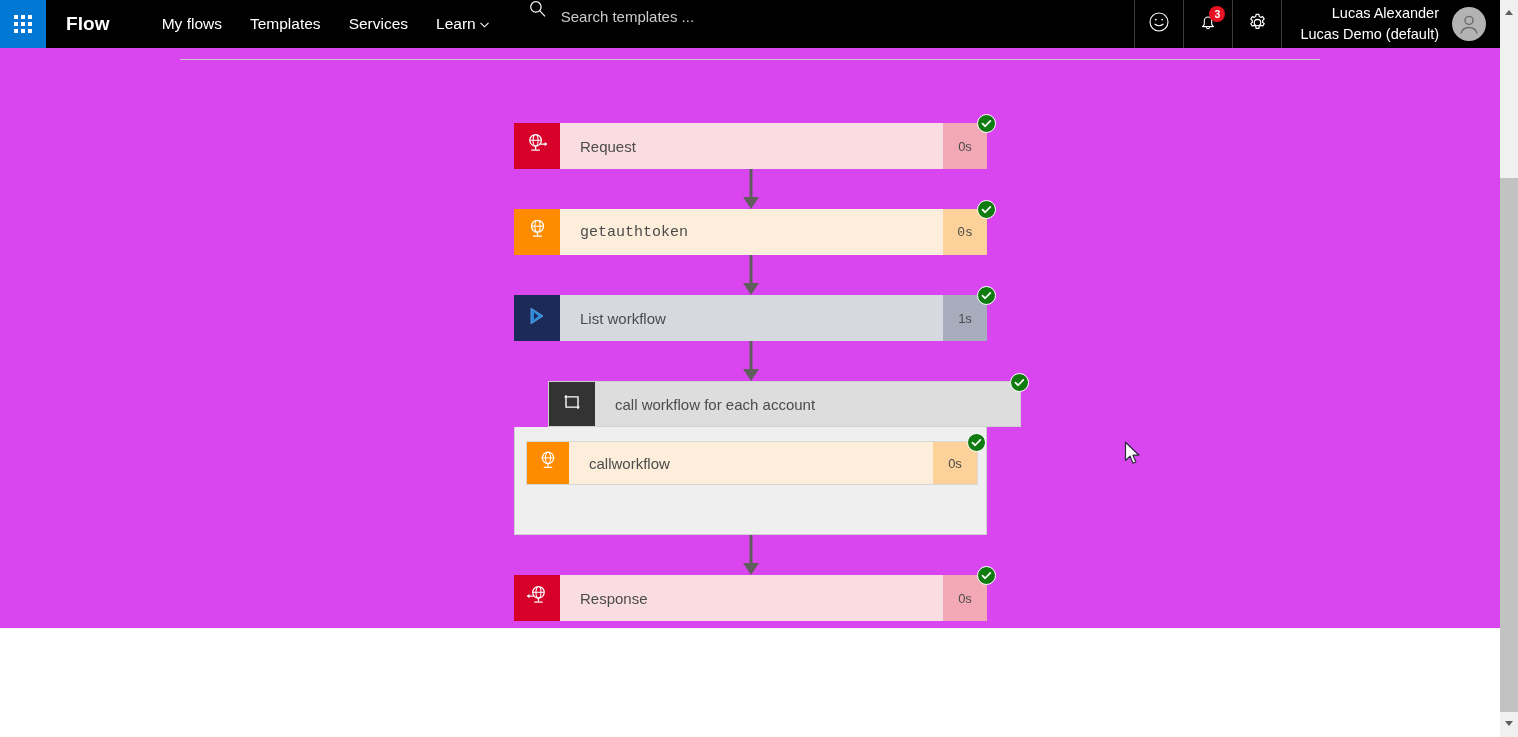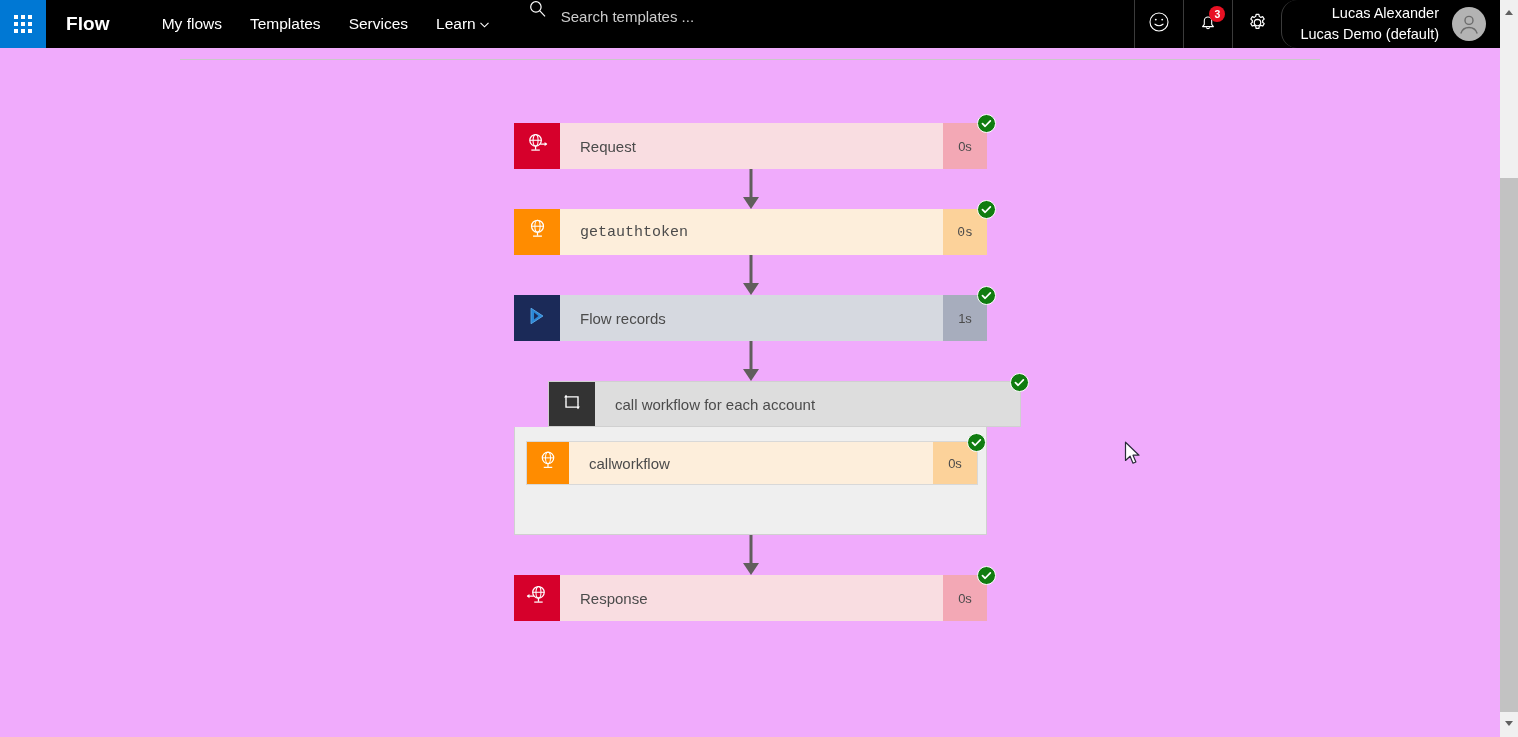--- a/index.html
+++ b/index.html
@@ -135,21 +135,20 @@
     align-items: center;
     justify-content: center;
     line-height: 1;
   }
   #user-block {
     display: flex;
     align-items: center;
     border-left: 1px solid #3b3b3b;
     padding: 0 14px 0 18px;
     cursor: pointer;
-    border-radius: 16px;
   }
   #user-text {
     text-align: right;
     color: #ffffff;
     line-height: 1.42;
     margin-right: 13px;
   }
   #user-text .u1 { font-size: 14.5px; display:block; }
   #user-text .u2 { font-size: 14.5px; display:block; }
   #avatar {
@@ -161,22 +160,22 @@
     align-items: center;
     justify-content: center;
   }
 
   
   #page {
     position: absolute;
     left: 0;
     top: 48px;
     width: 1500px;
-    height: 689px;
-    background: #f0abfc;
+    height: 580px;
+    background: #d946ef;
     overflow: hidden;
   }
   #divider {
     position: absolute;
     left: 180px;
     top: 11px;
     width: 1140px;
     height: 1px;
     background: #c8c8c8;
   }
@@ -498,21 +497,21 @@
     <div class="node" style="background:#d6d9e0;">
       <div class="node-icon" style="background:#1b2a58;">
         <span>
           <svg width="22" height="22" viewBox="0 0 24 24">
             <path d="M5.5 3.5 L18.5 12 L5.5 20.5 Z" fill="#2b88d8"></path>
             <path d="M5.5 3.5 L18.5 12 L5.5 20.5 Z" fill="none" stroke="#5aa7e8" stroke-width="1"></path>
             <path d="M8.8 8.3 L13.6 12 L8.8 15.7 Z" fill="#1b2a58"></path>
           </svg>
         </span>
       </div>
-      <div class="node-title">Flow records</div>
+      <div class="node-title">List workflow</div>
       <div class="node-dur" style="background:#a7adbd;">1s</div>
       <div class="status-badge">
         <svg width="11" height="11" viewBox="0 0 12 12">
             <path d="M1.6 6.2 L4.5 9 L10.2 3.1" stroke="#ffffff" stroke-width="1.9" fill="none" stroke-linecap="round" stroke-linejoin="round"></path>
           </svg>
       </div>
     </div>
 
     <div class="connector">
       <div class="shaft"></div>

